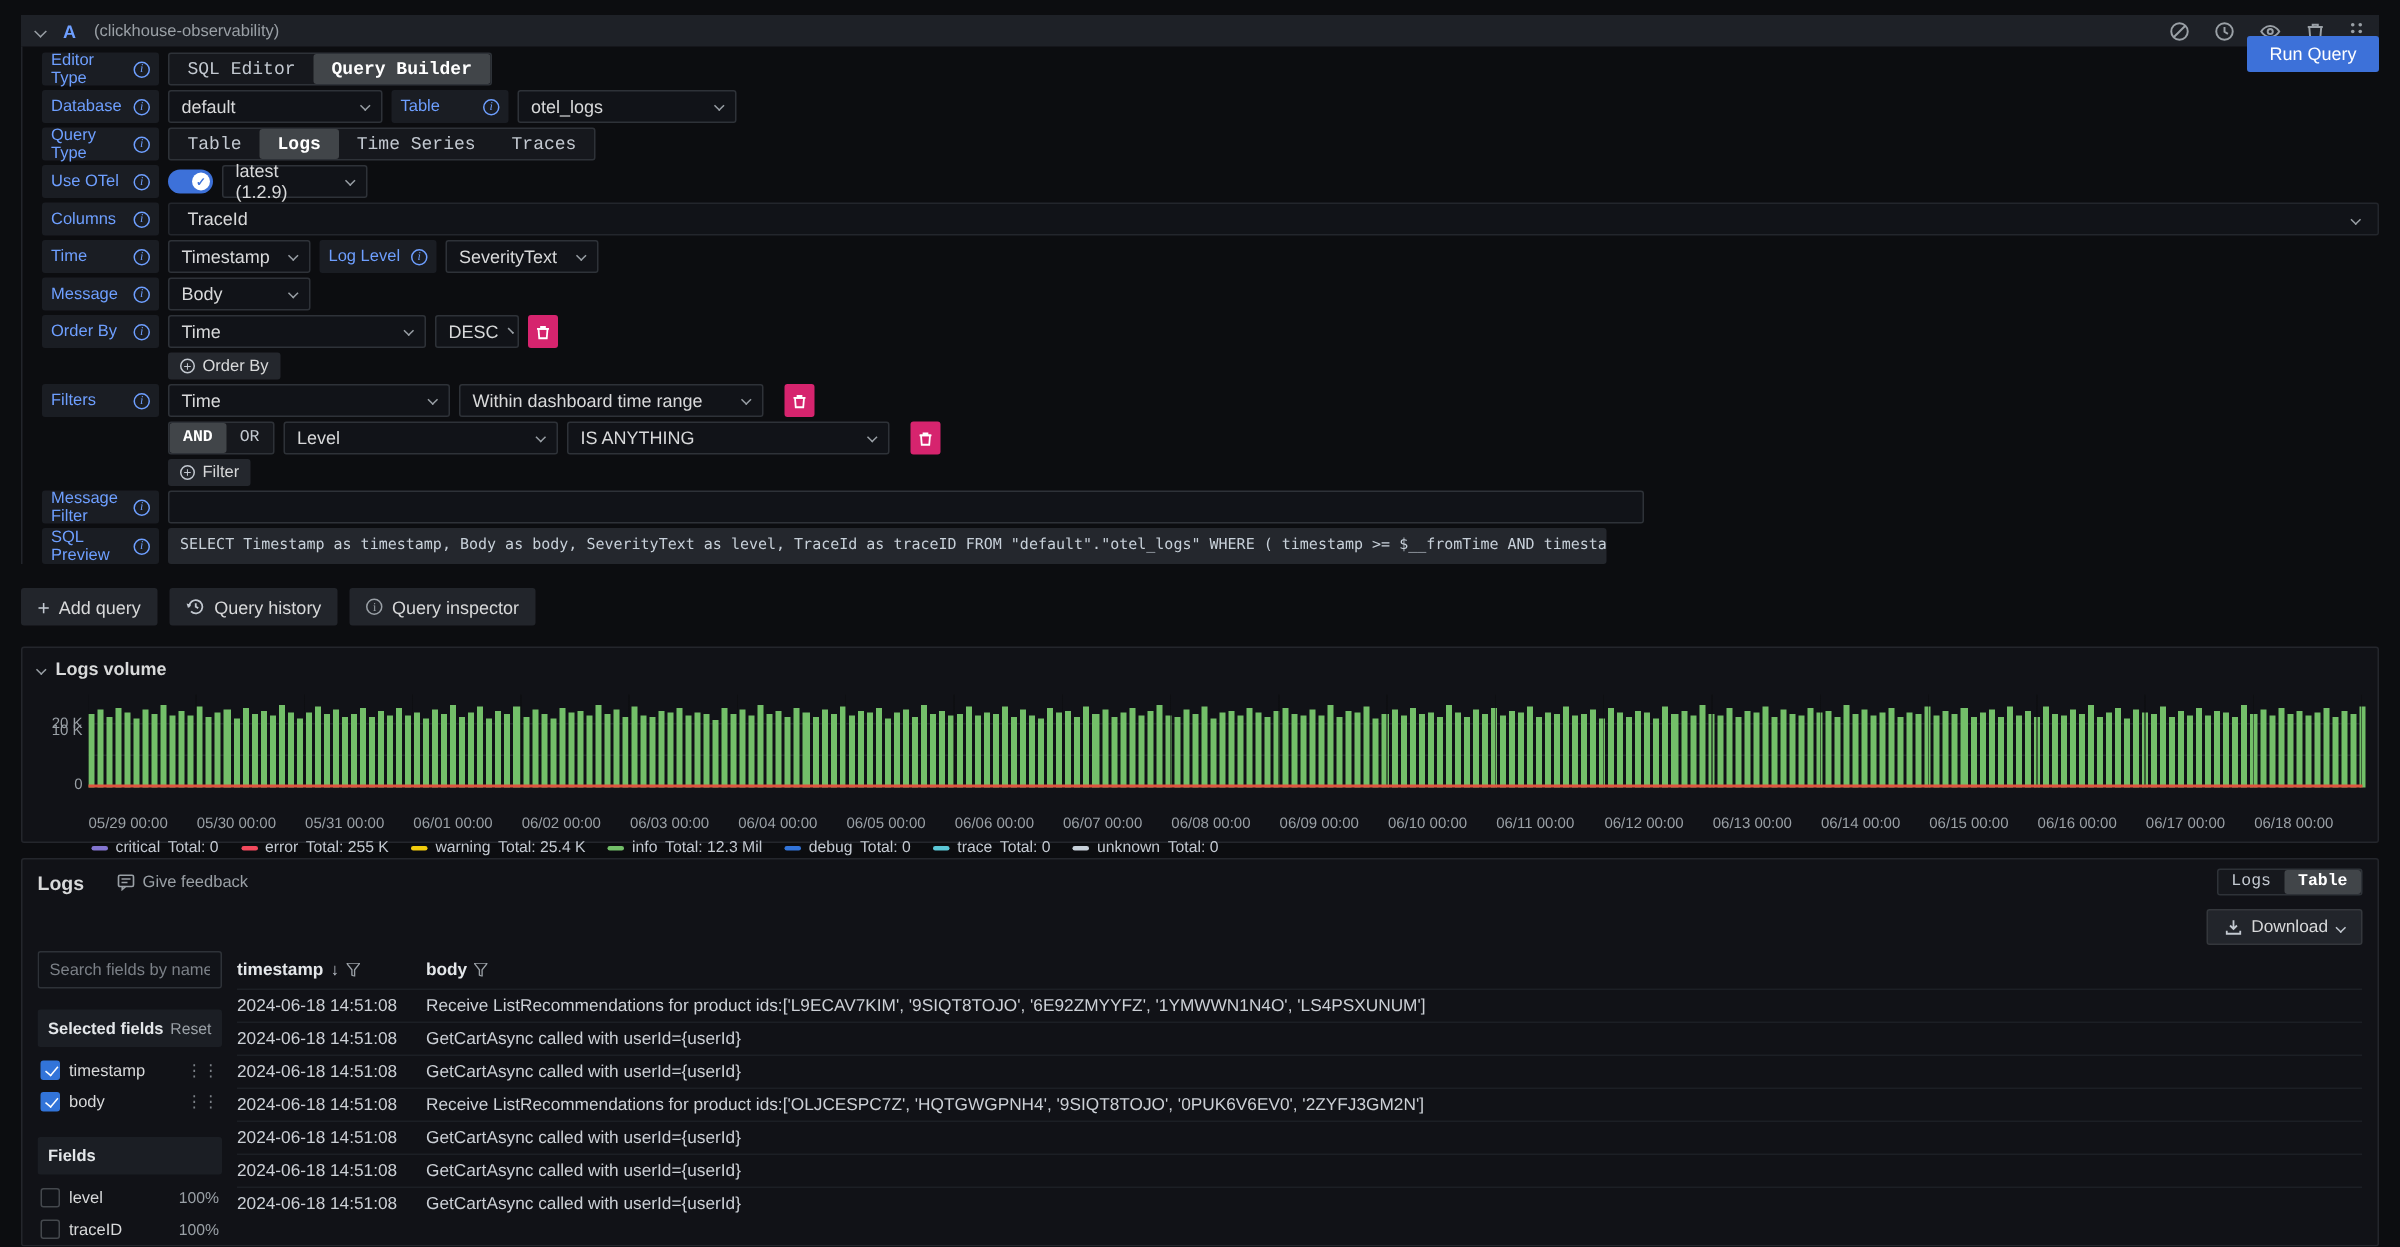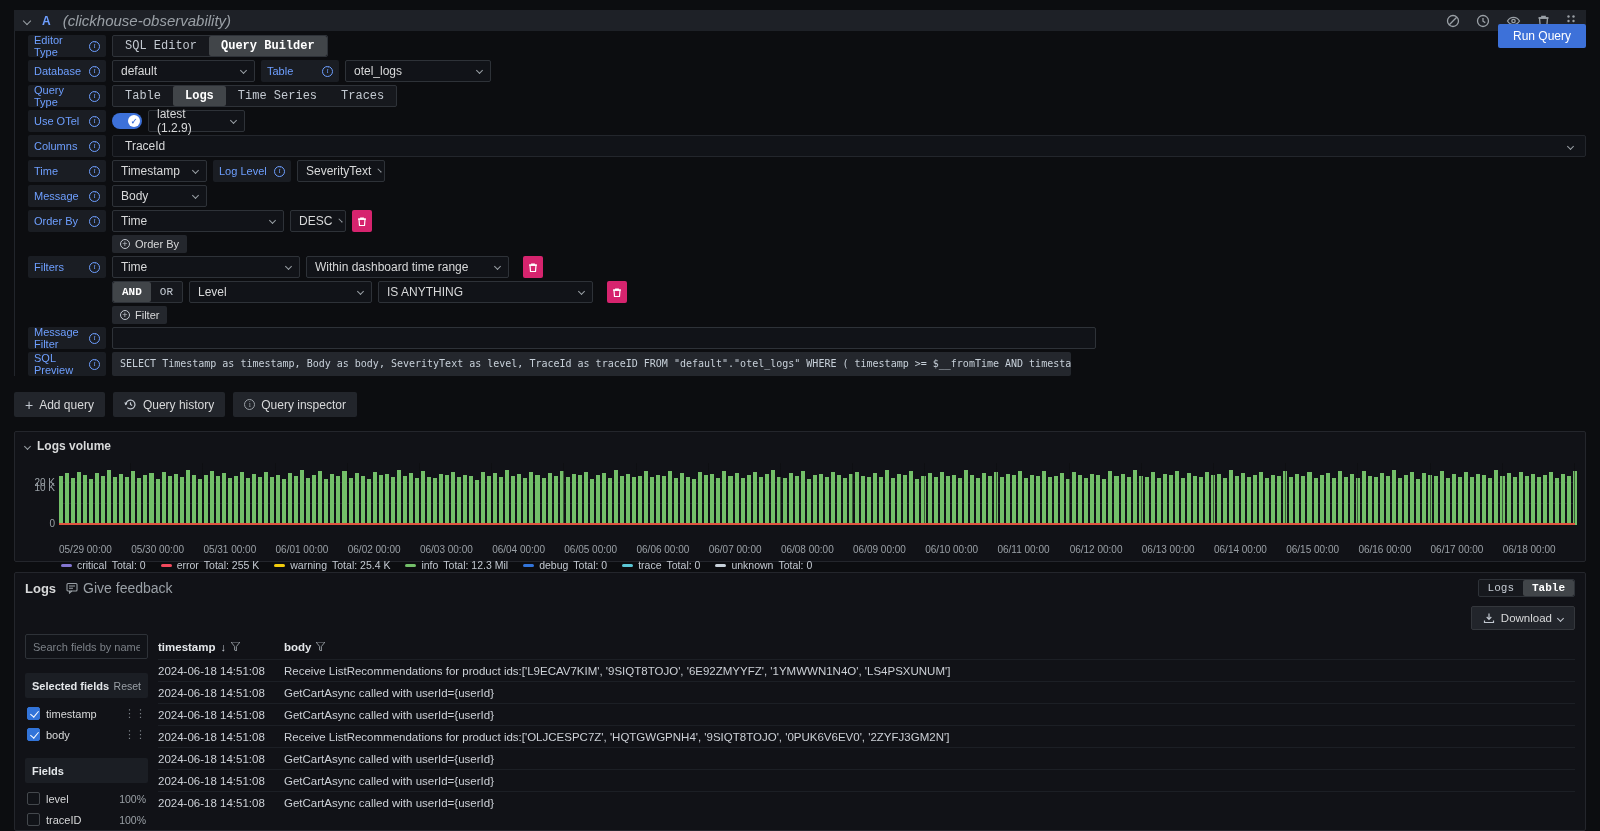--- a/index.html
+++ b/index.html
@@ -9,21 +9,21 @@
     font-family:"Liberation Sans", sans-serif;
     font-size:12px;
     color:#d8d9da;
   }
   .page { width:100%; height:100%; padding:10px 14px 0 14px; display:flex; flex-direction:column; }
 
   
   .query-section { position:relative; flex:none; }
   .q-header { height:21px; background:#1e2127; display:flex; align-items:center; gap:12px; padding:0 10px; }
   .q-letter { color:#6e9fff; font-weight:bold; font-size:12px; }
-  .q-ds { color:#9aa0a6; font-style:italic; font-size:15px; }
+  .q-ds { color:#9aa0a6; font-size:11px; }
   .q-header-icons { margin-left:auto; display:flex; align-items:center; gap:16px; }
   .q-header-icons svg { display:block; }
   .chev { width:6px; height:6px; border-left:1.5px solid #9aa0a6; border-bottom:1.5px solid #9aa0a6; transform:rotate(-45deg); display:inline-block; }
   .chev.small { width:5px; height:5px; }
 
   .run-query-btn { position:absolute; top:14px; right:0; background:#3d71d9; color:#fff; border:none;
     border-radius:2px; font-family:inherit; font-size:12px; font-weight:500; padding:5px 15px; cursor:pointer; }
 
   .q-body { border-left:1px solid #22252b; margin-left:0; padding:4px 0 0 13px; display:flex; flex-direction:column; gap:3px; }
   .f-row { display:flex; gap:6px; height:22px; align-items:stretch; }
@@ -34,21 +34,21 @@
     font-size:8px; line-height:1; display:inline-flex; align-items:center; justify-content:center; font-style:italic; font-family:"Liberation Serif", serif; }
   .info::after { content:"i"; }
   .indent { margin-left:84px; }
 
   .select { background:#111318; border:1px solid #2e3238; border-radius:2px; display:flex; align-items:center;
     justify-content:space-between; padding:0 8px; color:#d8d9da; gap:8px; cursor:pointer; }
   .select .chev { border-color:#9aa0a6; margin-top:-2px; }
   .txt-input { background:#111318; border:1px solid #2e3238; border-radius:2px; color:#d8d9da;
     font-family:inherit; font-size:12px; padding:0 8px; }
 
-  .w-db{width:143px} .w-table{width:146px} .w-otel{width:97px} .w-time{width:95px} .w-sev{width:88px}
+  .w-db{width:143px} .w-table{width:146px} .w-otel{width:97px} .w-time{width:95px} .w-sev{width:102px}
   .w-body{width:95px} .w-ob{width:172px} .w-desc{width:56px} .w-ftime{width:188px} .w-frange{width:203px}
   .w-level{width:183px} .w-isany{width:215px}
 
   .seg { display:inline-flex; background:#16181d; border:1px solid #2e3238; border-radius:2px; overflow:hidden; }
   .seg button { background:transparent; border:none; color:#c3c9d1; font-family:Liberation Mono, monospace; font-size:12px;
     padding:0 12px; margin:0; border-radius:2px; cursor:pointer; line-height:16px; }
   .seg button.active { background:#414549; color:#fff; font-weight:600; }
   .seg.tiny button { padding:0 9px; font-size:11px; }
 
   .toggle { width:30px; height:16px; background:#3d71d9; border-radius:9px; position:relative; align-self:center; cursor:pointer; }
@@ -95,21 +95,21 @@
   .x-ticks { display:flex; margin-left:34px; margin-top:19px; }
   .x-ticks span { flex:1; font-size:10px; color:#9aa0a6; white-space:nowrap; }
   .lv-legend { display:flex; gap:15px; margin:4px 0 0 36px; align-items:center; }
   .legend-item { display:flex; align-items:center; gap:5px; font-size:10.5px; color:#c3c9d1; cursor:pointer; }
   .legend-item .dash { width:11px; height:3px; border-radius:2px; }
 
   
   .logs-panel { margin-top:10px; flex:1; min-height:0; padding:6px 10px 0 10px; display:flex; flex-direction:column; overflow:hidden; }
   .logs-head { display:flex; align-items:center; gap:10px; }
   .logs-title { font-size:13px; font-weight:bold; color:#d8d9da; }
-  .feedback { display:flex; align-items:center; gap:5px; color:#9aa0a6; font-size:14px; cursor:pointer; }
+  .feedback { display:flex; align-items:center; gap:5px; color:#9aa0a6; font-size:11px; cursor:pointer;margin-left:12px; }
   .logs-head .seg { margin-left:auto; }
   .dl-row { display:flex; justify-content:flex-end; margin-top:9px; }
   .logs-content { display:flex; gap:10px; margin-top:4px; flex:1; min-height:0; overflow:hidden; }
 
   .fields-sidebar { flex:none; width:123px; display:flex; flex-direction:column; font-size:11px; }
   .search-input { width:100%; height:25px; background:#111318; border:1px solid #2e3238; border-radius:2px;
     color:#d8d9da; font-family:inherit; font-size:11px; padding:0 7px; }
   .search-input::placeholder { color:#7b8087; }
   .side-bar-header { margin-top:14px; background:#1b1e24; height:25px; display:flex; align-items:center;
     justify-content:space-between; padding:0 7px; border-radius:2px; }

